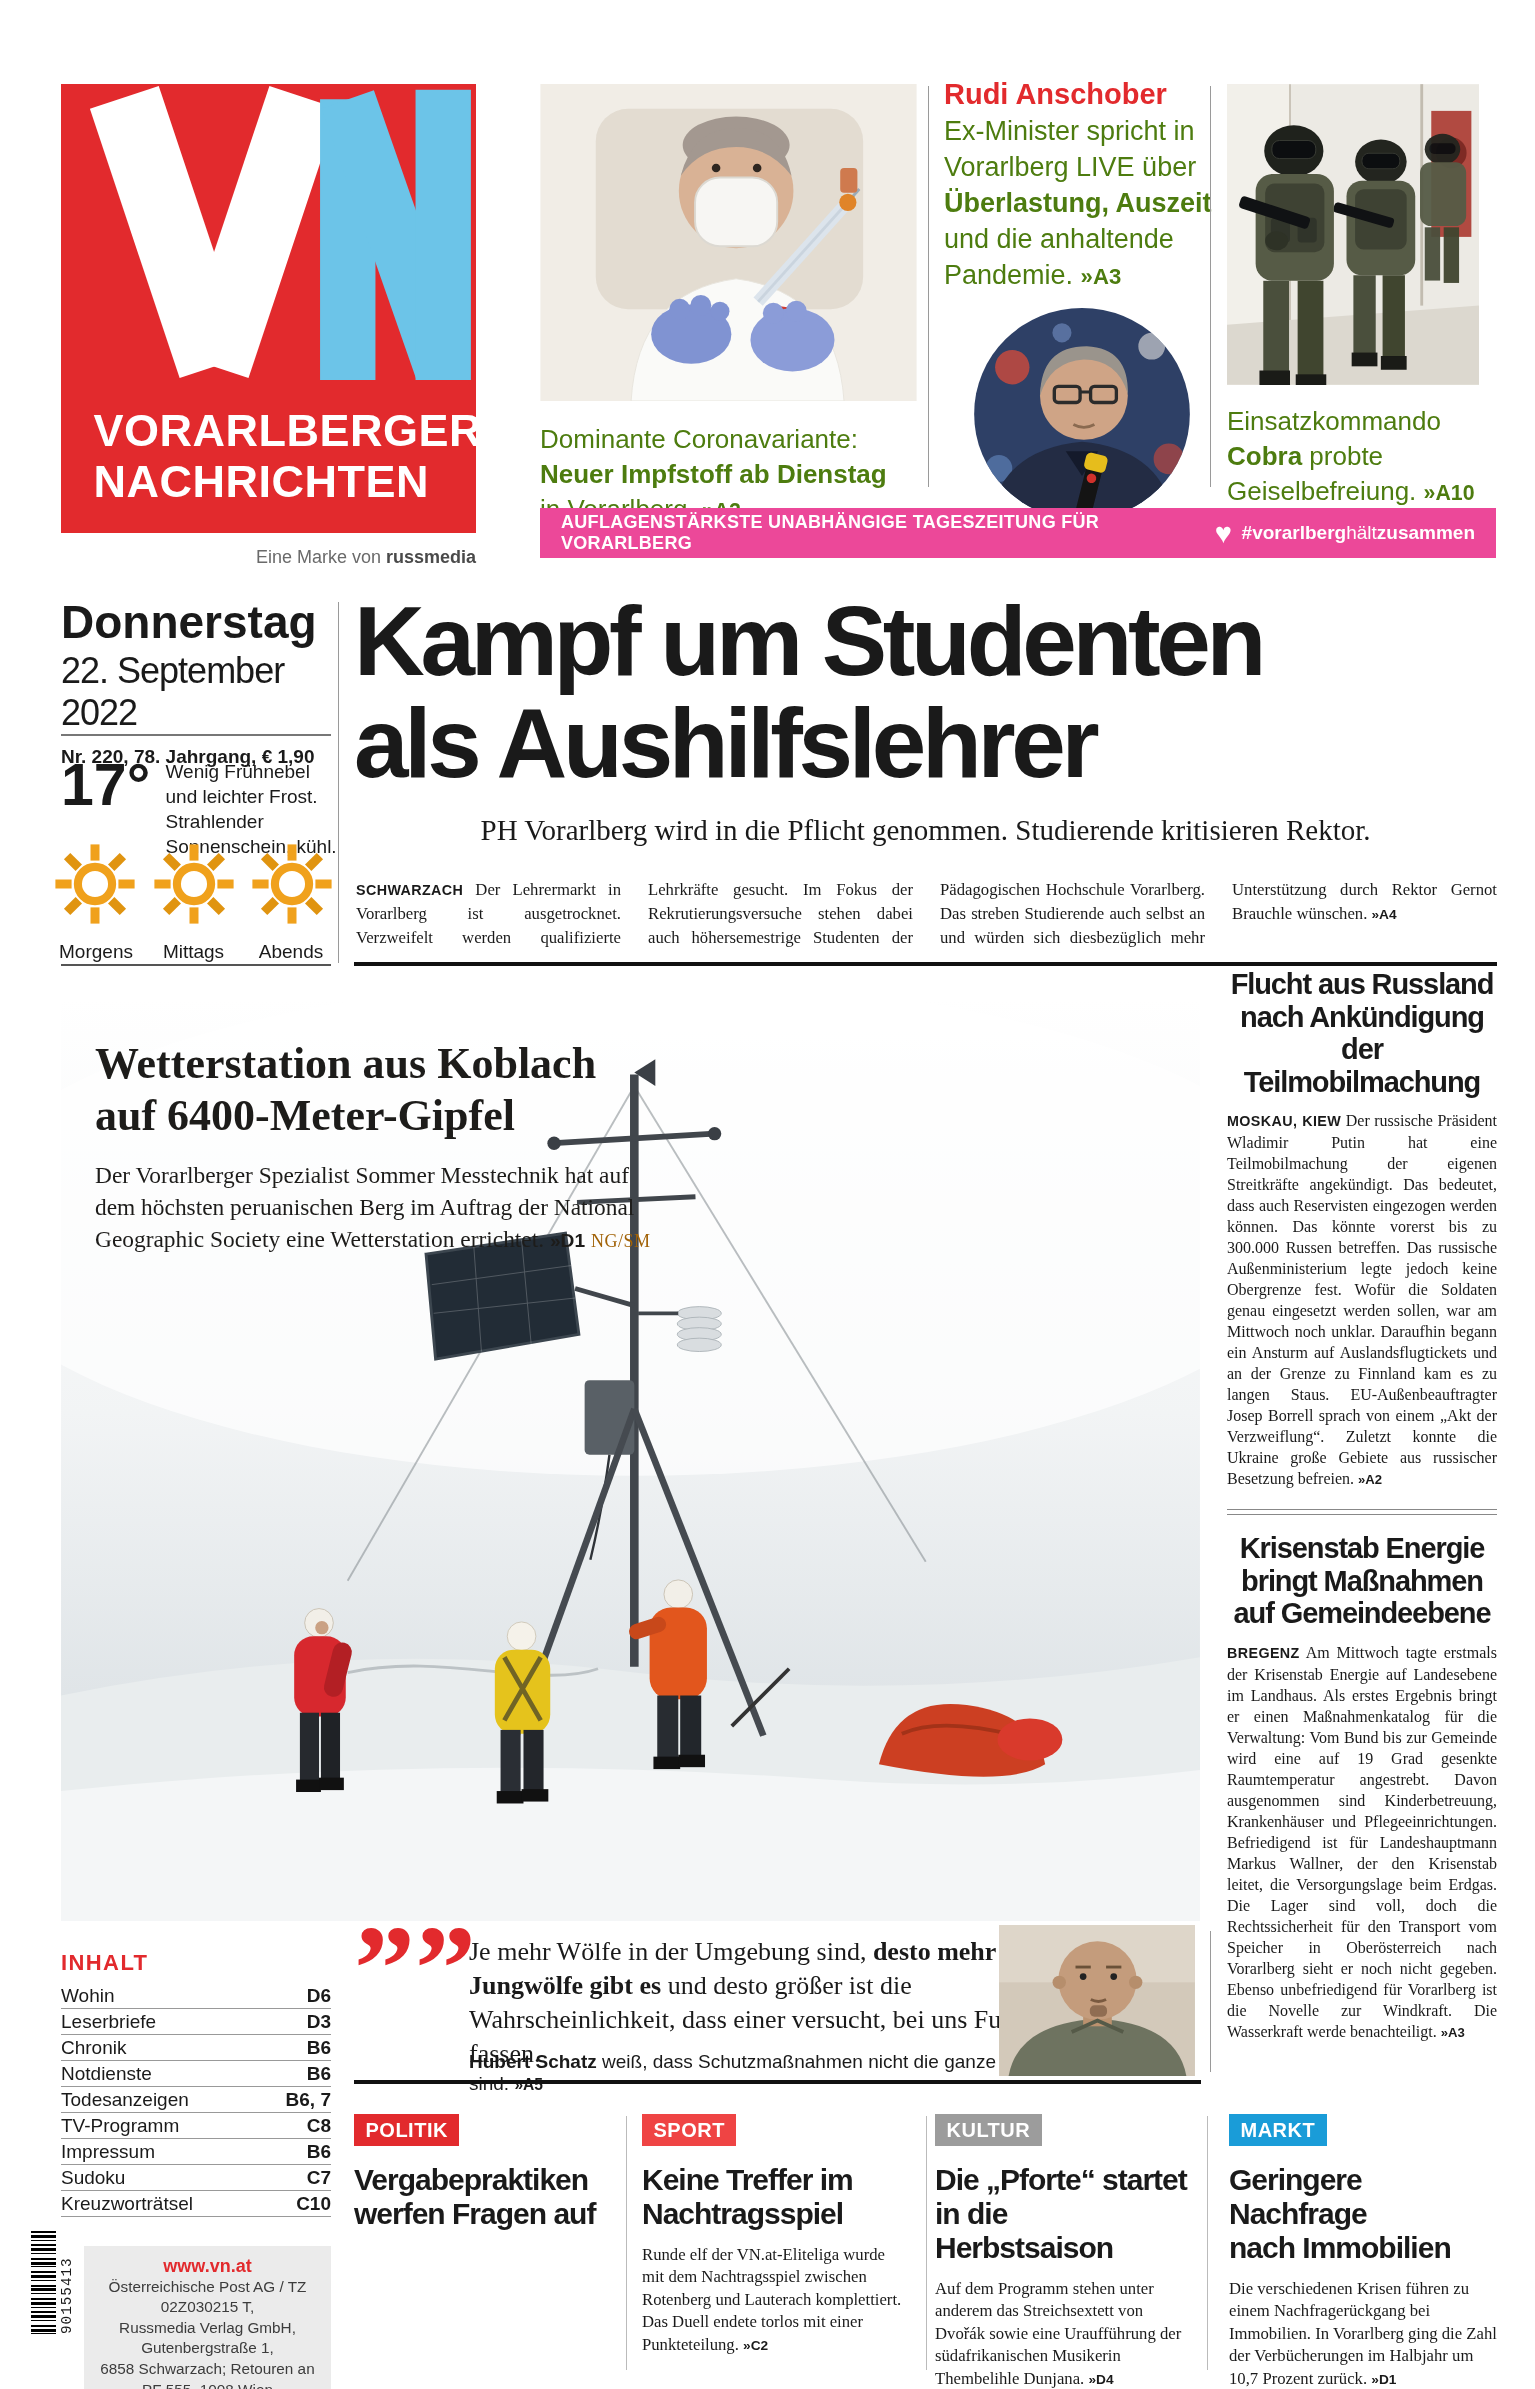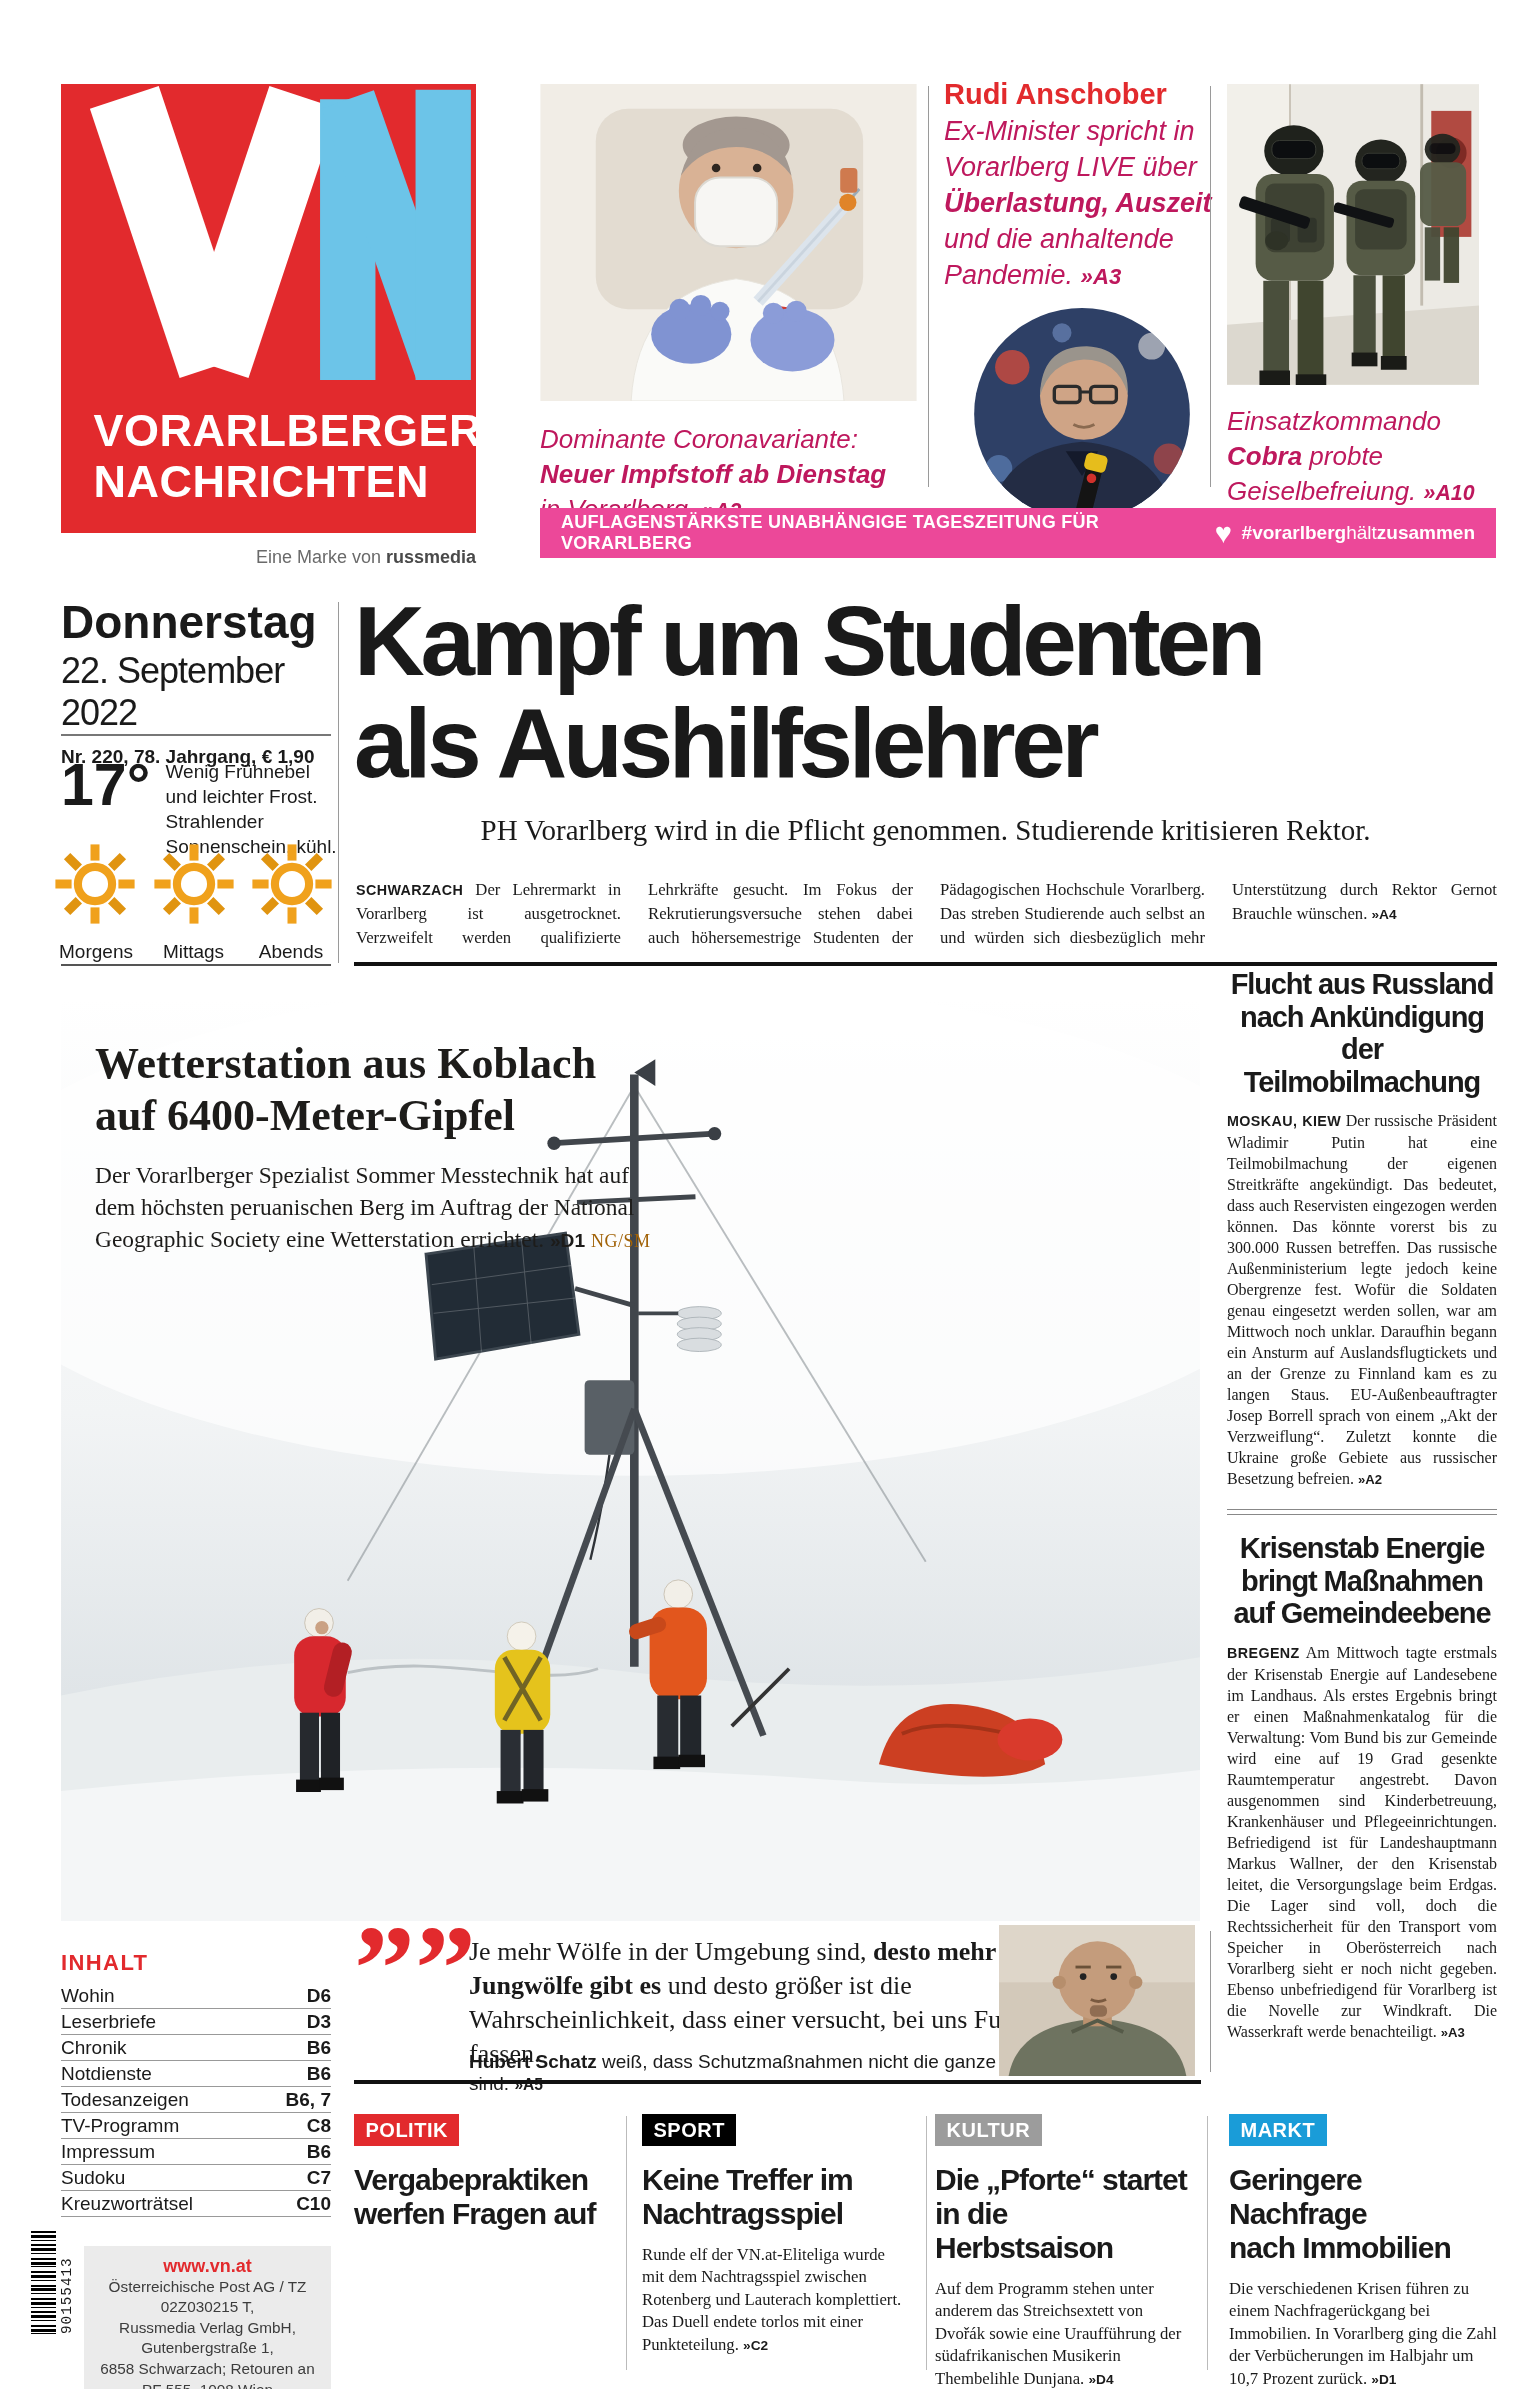--- a/index.html
+++ b/index.html
@@ -12,21 +12,21 @@
   .vrule{position:absolute;width:1px;background:#9a9a9a;}
   .hrule{position:absolute;background:#555;}
 
   
   #logo-box{left:61px;top:84px;width:415px;height:449px;}
   #logo-name{position:absolute;left:32.5px;bottom:25px;font-size:45px;font-weight:700;
              color:#fff;line-height:1.13;letter-spacing:0.5px;}
   #brand-tagline{left:61px;top:547px;width:415px;text-align:right;font-size:18px;color:#6a6a6a;}
   #brand-tagline b{color:#4a4a4a;}
 
-  .teaser-caption{font-size:26px;line-height:35px;font-weight:400;color:#be185d;font-style:italic;}
+  .teaser-caption{font-size:26px;line-height:35px;font-weight:400;color:#4d7c0f;}
   .teaser-caption b{font-weight:700;}
   #teaser-vaccine{left:540px;top:84px;width:377px;}
   #teaser-vaccine .photo{width:377px;height:317px;}
   #teaser-vaccine .teaser-caption{margin-top:17px;}
   #vrule-a{left:928px;top:86px;height:401px;}
   #teaser-anschober{left:944px;top:78px;width:275px;}
   #anschober-kicker{font-size:29px;font-weight:700;color:#e22a2d;margin-bottom:1.9px;}
   #teaser-anschober .teaser-caption{font-size:27px;line-height:36px;}
   #anschober-photo{display:block;margin:13.4px auto 0;}
   #vrule-b{left:1210px;top:86px;height:401px;}
@@ -485,21 +485,21 @@
   <div class="hrule" id="hr-quote"></div>
   <div class="vrule" id="vrule-q"></div>
 
   <div class="bcol" id="bcol-politik">
     <span class="badge" style="background: rgb(226, 42, 45);">POLITIK</span>
     <div class="bhead pre">Vergabepraktiken
 werfen Fragen auf</div>
   </div>
   <div class="vrule bvrule" style="left:626px"></div>
   <div class="bcol" id="bcol-sport">
-    <span class="badge" style="background: #000000;">SPORT</span>
+    <span class="badge" style="background: #ef4444;">SPORT</span>
     <div class="bhead pre">Keine Treffer im
 Nachtragsspiel</div>
     <div class="bbody serif"><span>Runde elf der VN.at-Eliteliga wurde mit dem Nachtragsspiel zwischen Rotenberg und Lauterach komplettiert. Das Duell endete torlos mit einer Punkteteilung. </span><span class="ref">»C2</span></div>
   </div>
   <div class="vrule bvrule" style="left:926px"></div>
   <div class="bcol" id="bcol-kultur">
     <span class="badge" style="background: rgb(156, 156, 156);">KULTUR</span>
     <div class="bhead pre">Die „Pforte“ startet
 in die Herbstsaison</div>
     <div class="bbody serif"><span>Auf dem Programm stehen unter anderem das Streichsextett von Dvořák sowie eine Uraufführung der südafrikanischen Musikerin Thembelihle Dunjana. </span><span class="ref">»D4</span></div>

